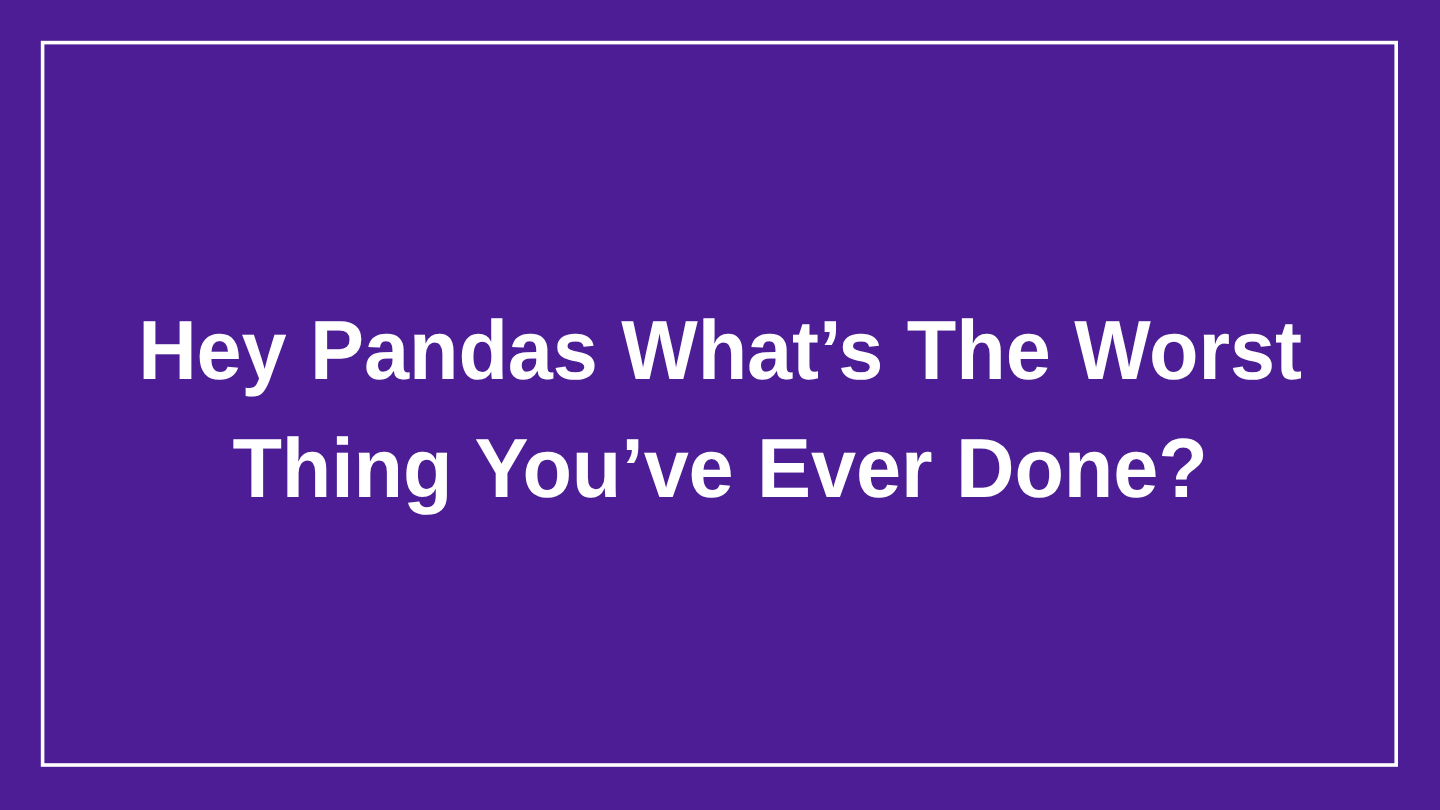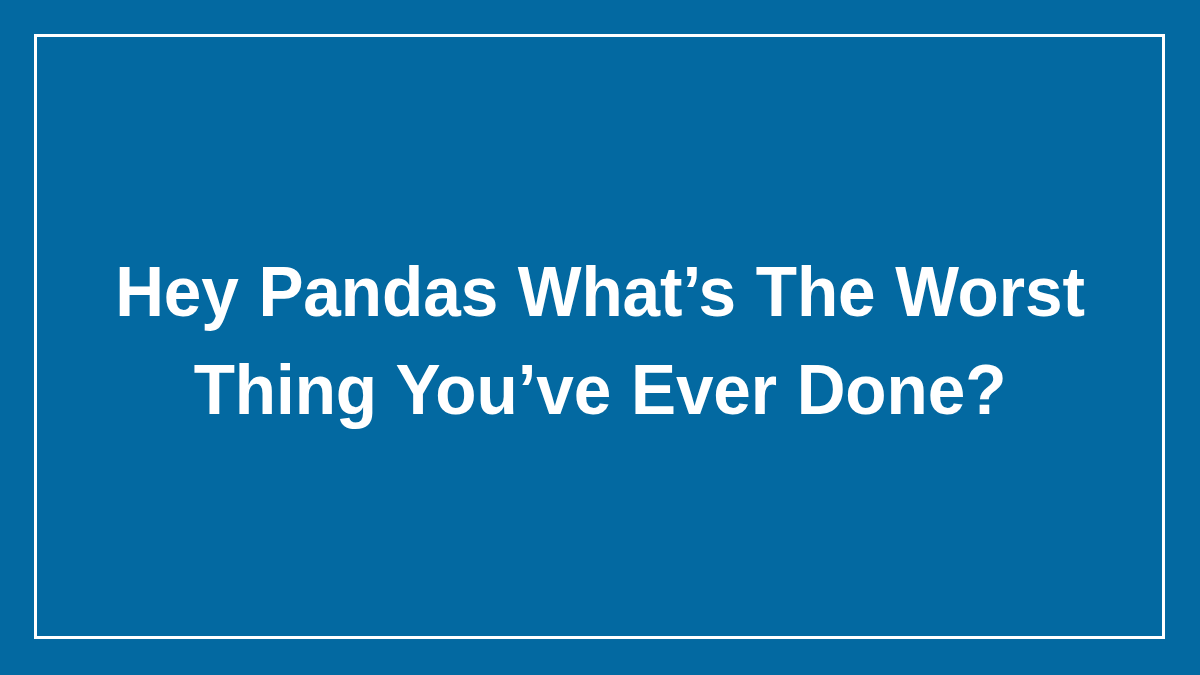--- a/index.html
+++ b/index.html
@@ -7,21 +7,21 @@
     margin: 0;
     padding: 0;
     background: #ffffff;
   }
 
   .canvas {
     position: relative;
     width: 1200px;
     height: 675px;
     overflow: hidden;
-    background: #0369a1;
+    background: #4c1d95;
     font-family: "Liberation Sans", "DejaVu Sans", sans-serif;
     -webkit-font-smoothing: antialiased;
   }
 
   
   .frame-border {
     position: absolute;
     left: 34px;
     top: 34px;
     width: 1131px;

